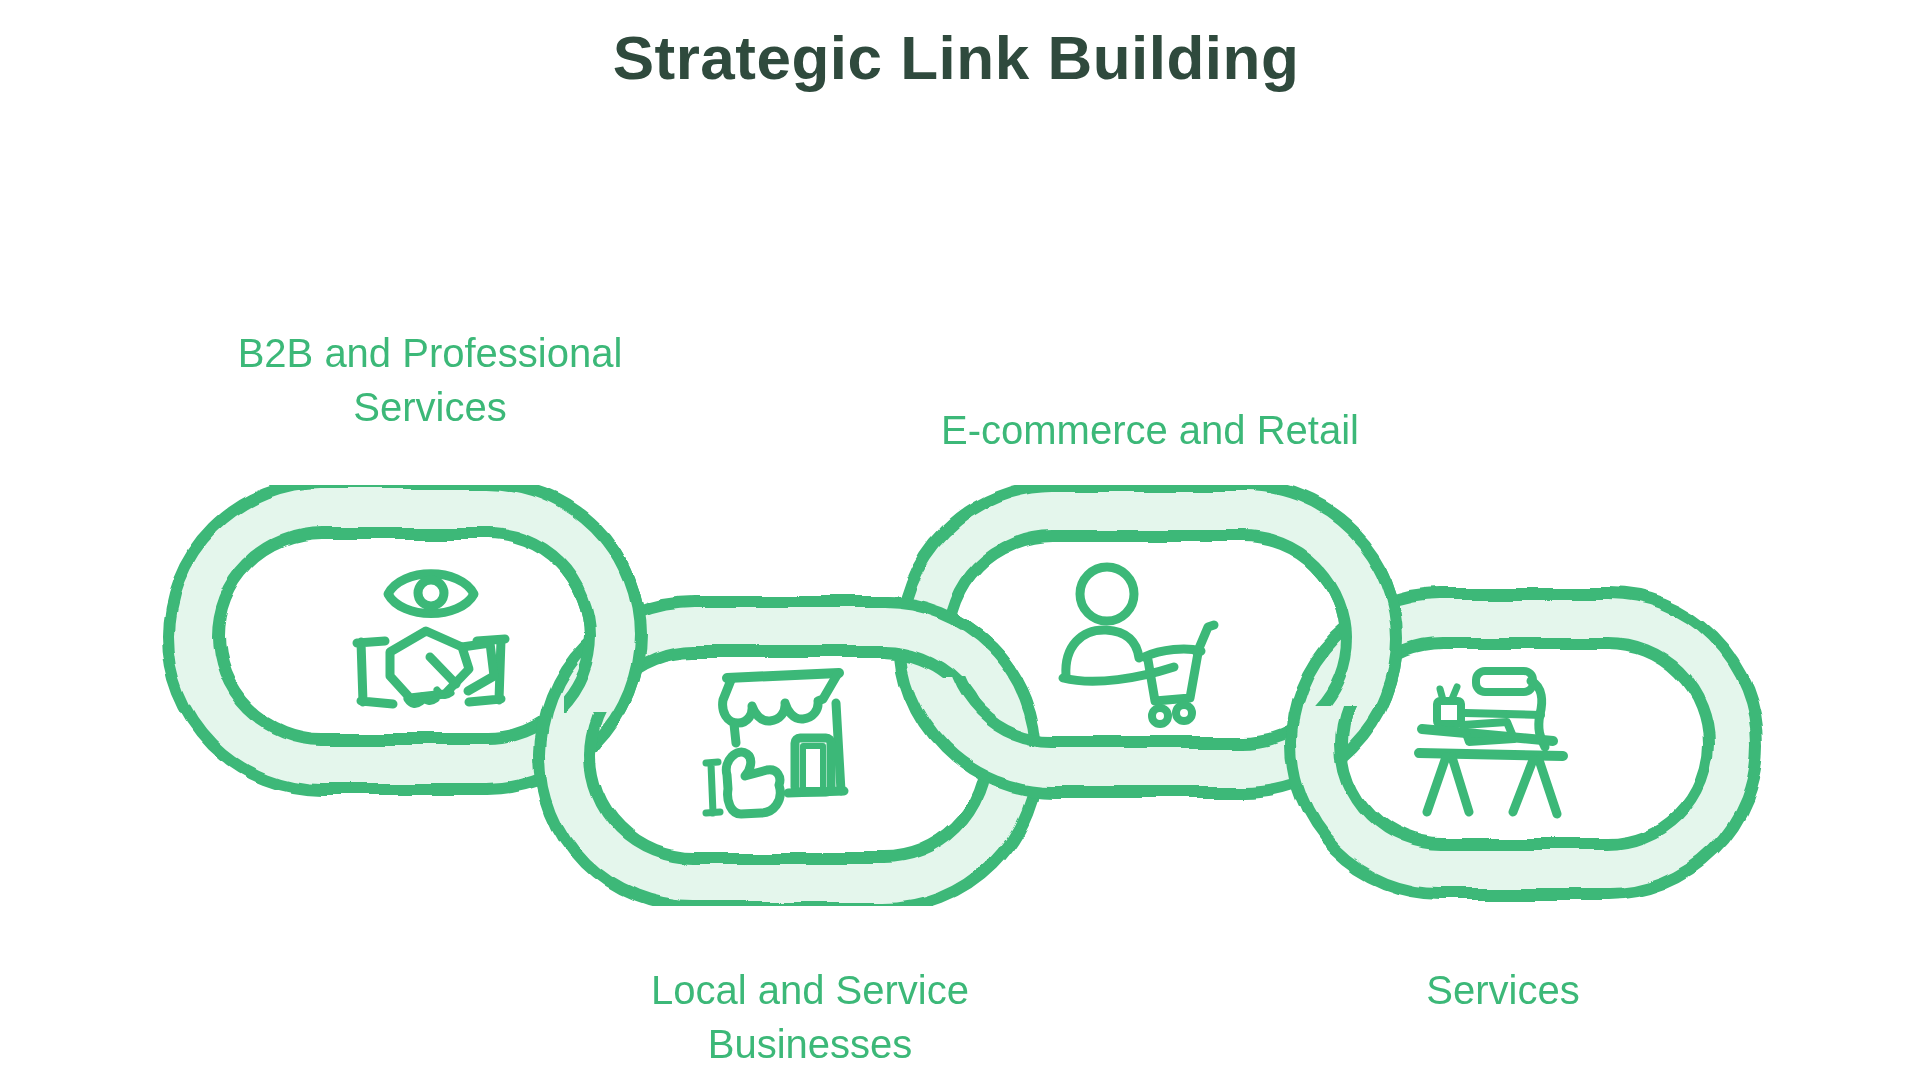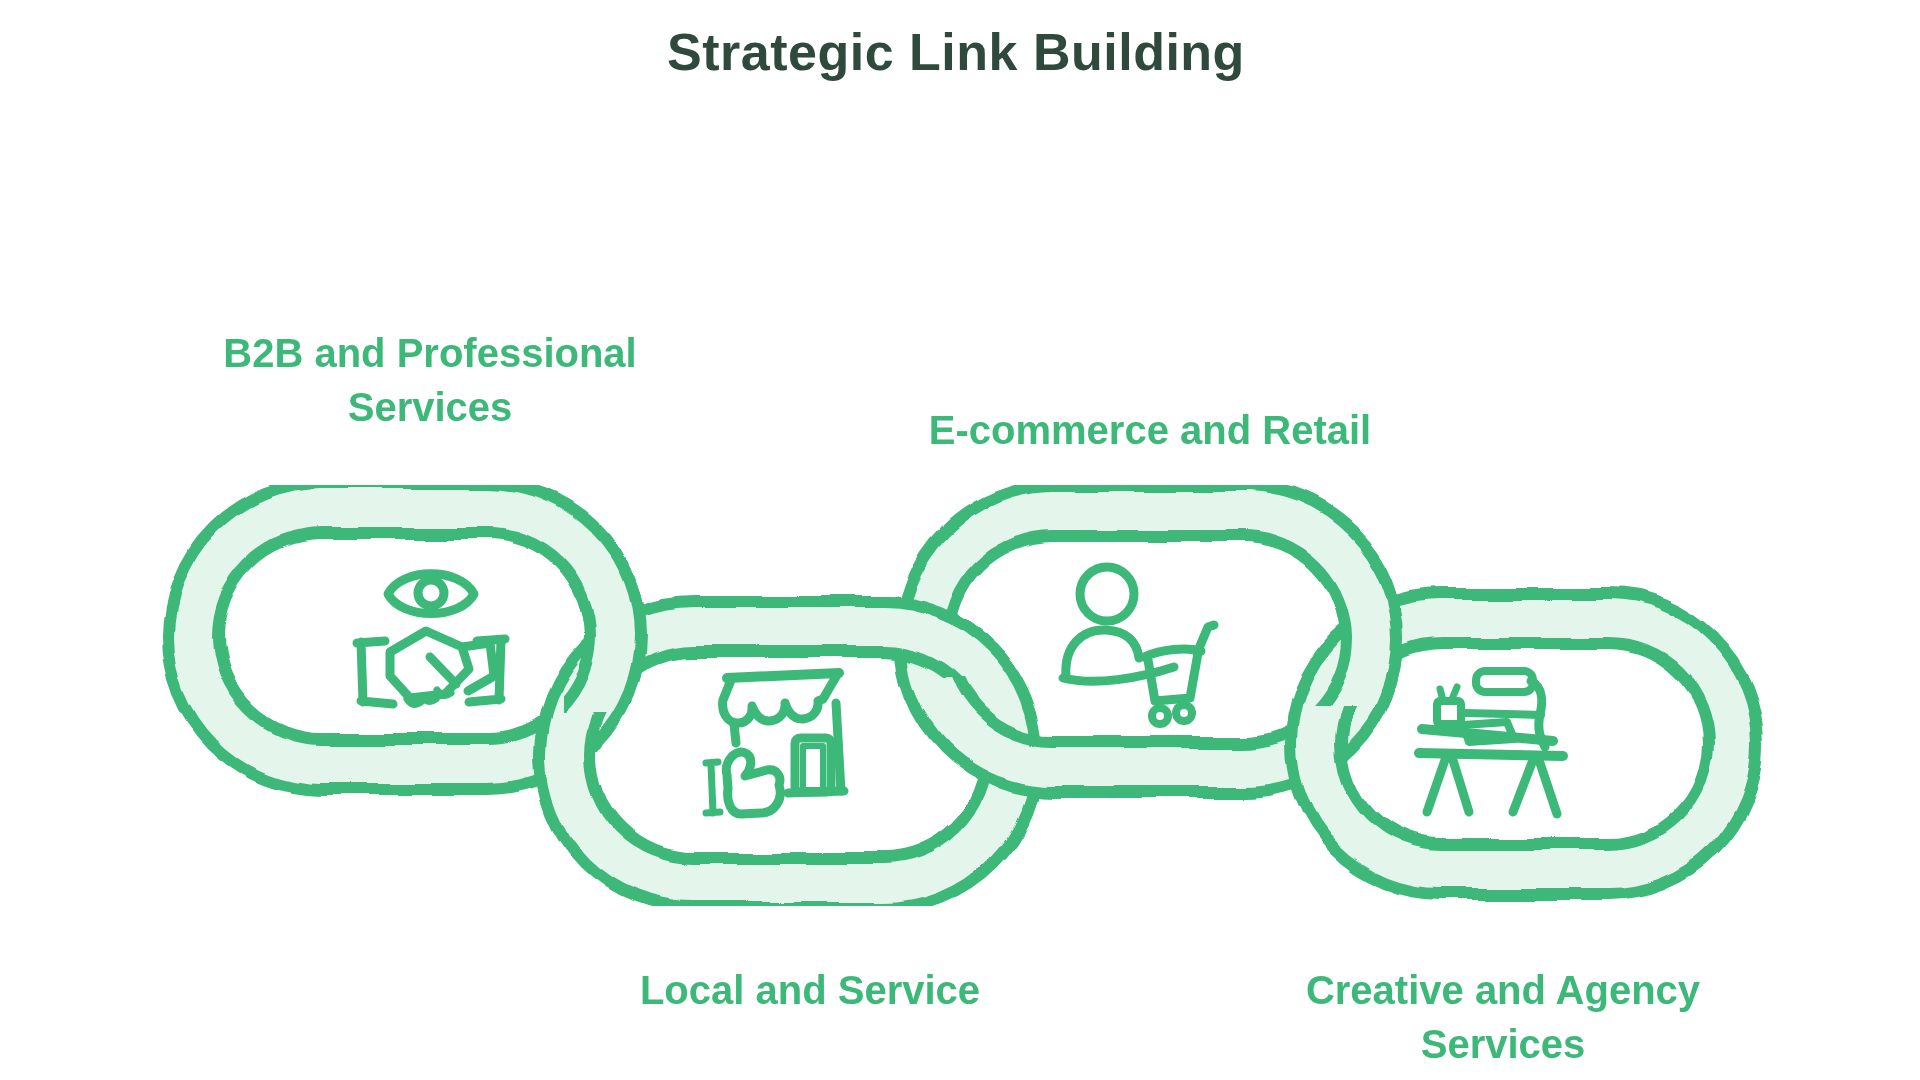--- a/index.html
+++ b/index.html
@@ -9,21 +9,21 @@
     height: 1080px;
     background: var(--bg, #ffffff);
     overflow: hidden;
     font-family: "Liberation Sans", "DejaVu Sans", sans-serif;
   }
   .title {
     position: absolute;
     left: 0; right: 8px;
     top: 22px;
     text-align: center;
-    font-size: 52px;
+    font-size: 62px;
     font-weight: 700;
     letter-spacing: 0.5px;
     color: var(--title-color, #2f4a3d);
   }
   .chain-svg {
     position: absolute;
     left: 0; top: 0;
     width: 1920px;
     height: 1080px;
   }
@@ -42,21 +42,21 @@
     fill: none;
     stroke-linecap: round;
     stroke-linejoin: round;
   }
   .node-label {
     position: absolute;
     transform: translateX(-50%);
     text-align: center;
     font-size: 40px;
     line-height: 54px;
-    font-weight: 700;
+    font-weight: 400;
     color: var(--label-green, #3cb878);
     white-space: nowrap;
   }
 </style>
 </head>
 <body>
 
 <div id="app">
 
   <div class="title">Strategic Link Building</div>
@@ -162,20 +162,20 @@
     <div>B2B and Professional</div>
     <div>Services</div>
   </div>
 
   <div class="node-label" style="left:1150px; top:383px;margin-top:20px;">
     <div>E-commerce and Retail</div>
   </div>
 
   <div class="node-label" style="left:790px; top:963px;margin-left:20px;">
     <div>Local and Service</div>
+    <div>Businesses</div>
   </div>
 
   <div class="node-label" style="left:1503px; top:963px;">
-    <div>Creative and Agency</div>
     <div>Services</div>
   </div>
 
 </div>
 
 </body></html>

